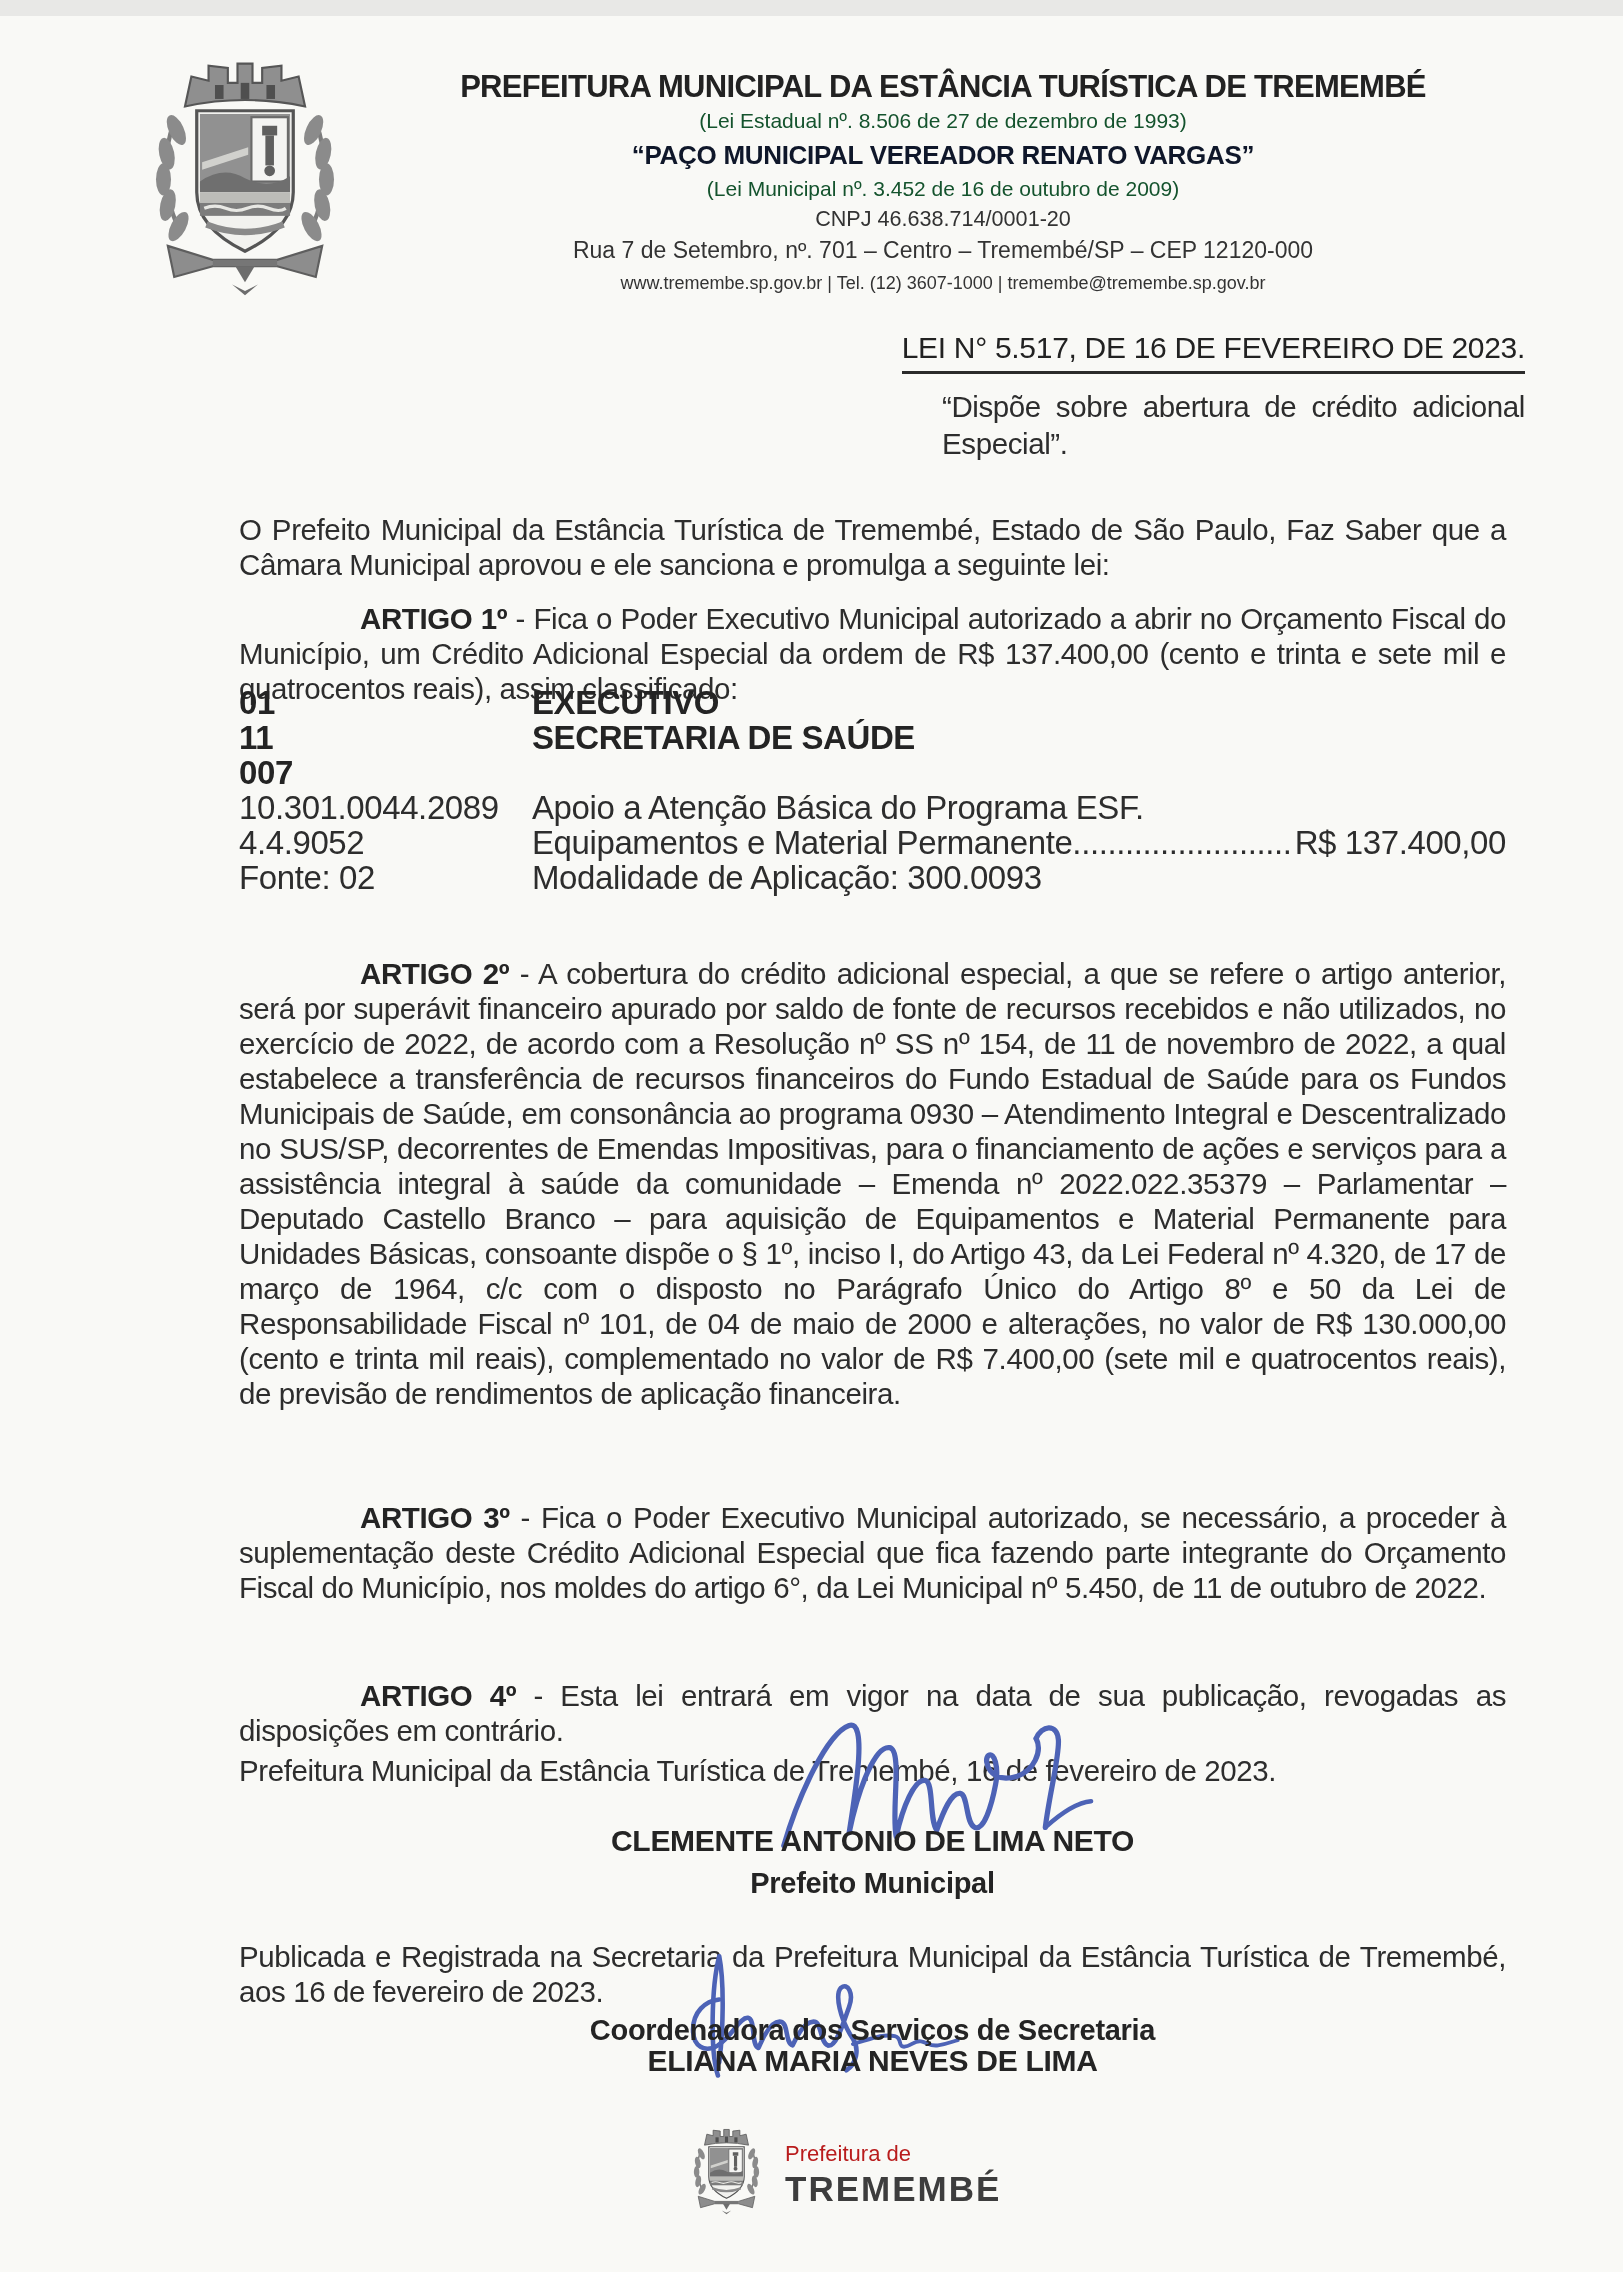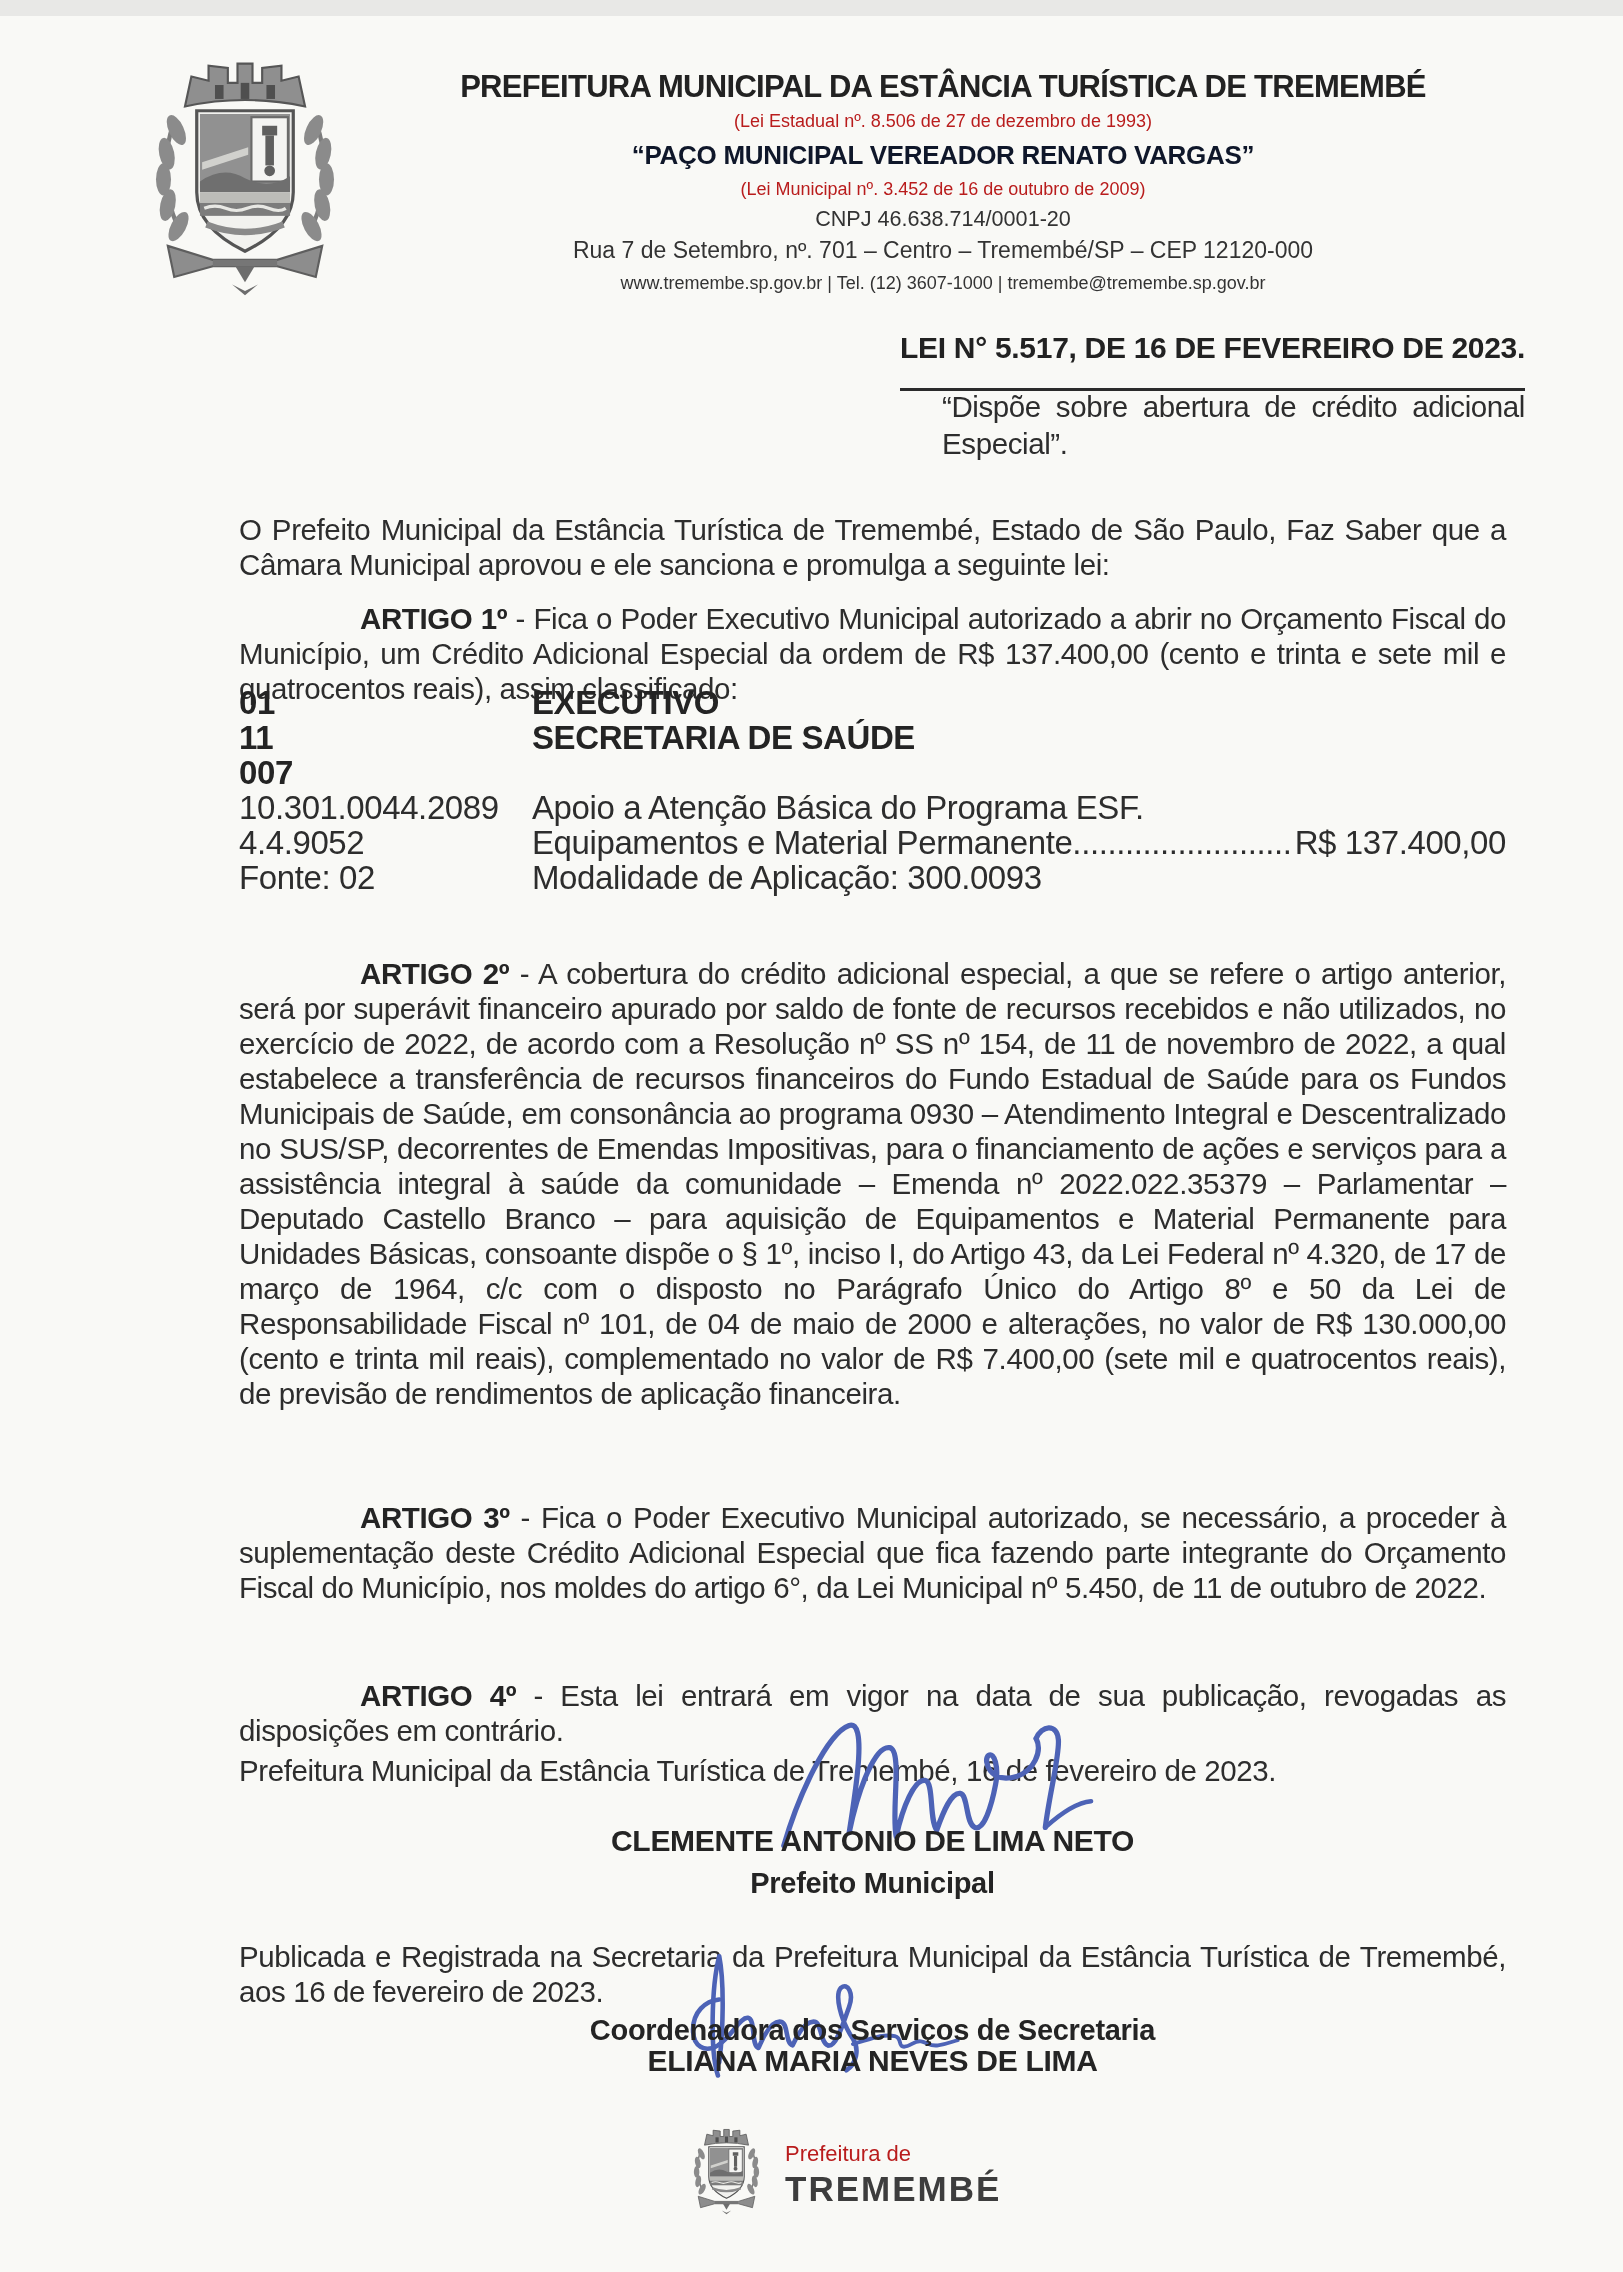--- a/index.html
+++ b/index.html
@@ -13,30 +13,30 @@
     overflow:hidden;
   }
   .txt{letter-spacing:-0.4px;}
   
   .crest{position:absolute;left:137px;top:39px;width:216px;height:252px;filter:blur(0.3px);}
   .crest-small{position:absolute;left:687px;top:2109px;width:79px;height:95px;filter:blur(0.2px);}
   .header-block{
     position:absolute;left:367px;top:52px;width:1152px;text-align:center;
   }
   .h-org{font-size:31px;font-weight:bold;line-height:38px;letter-spacing:-0.7px;color:#222;}
-  .h-paren{font-size:18px;line-height:30px;color:#b91c1c;}
+  .h-paren{font-size:21px;line-height:30px;color:#14532d;}
   .h-hall{font-size:26px;font-weight:bold;line-height:38px;letter-spacing:-0.3px;color:#0f172a;}
   .h-cnpj{font-size:21.6px;line-height:30px;color:#333;}
   .h-addr{font-size:23px;line-height:33px;color:#333;}
   .h-mail{font-size:18px;line-height:33px;color:#333;}
   
   .law-title{
     position:absolute;top:315px;right:98px;
-    font-size:30px;font-weight:bold;letter-spacing:-0.3px;color:#222;
-    border-bottom:3.9px solid #2b2b2b;padding-bottom:23px;
+    font-size:30px;font-weight:normal;letter-spacing:-0.3px;color:#222;
+    border-bottom:3.9px solid #2b2b2b;padding-bottom:6px;
   }
   .epigraph{
     position:absolute;top:372px;right:98px;width:583px;
     font-size:29.5px;line-height:37px;text-align:justify;color:#2d2d2d;
   }
   
   .body-par{
     position:absolute;left:239px;width:1267px;
     font-size:29.5px;line-height:35px;text-align:justify;color:#2d2d2d;
   }

